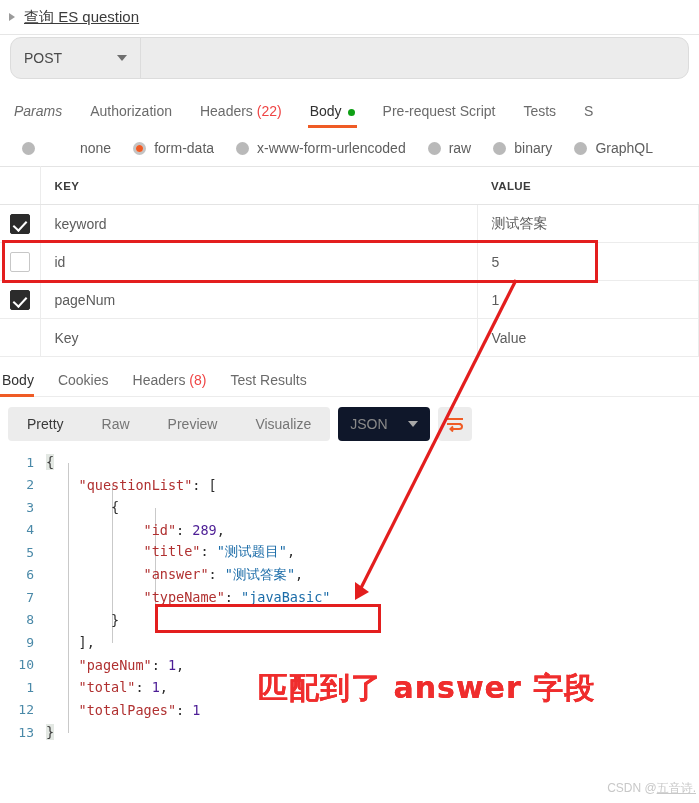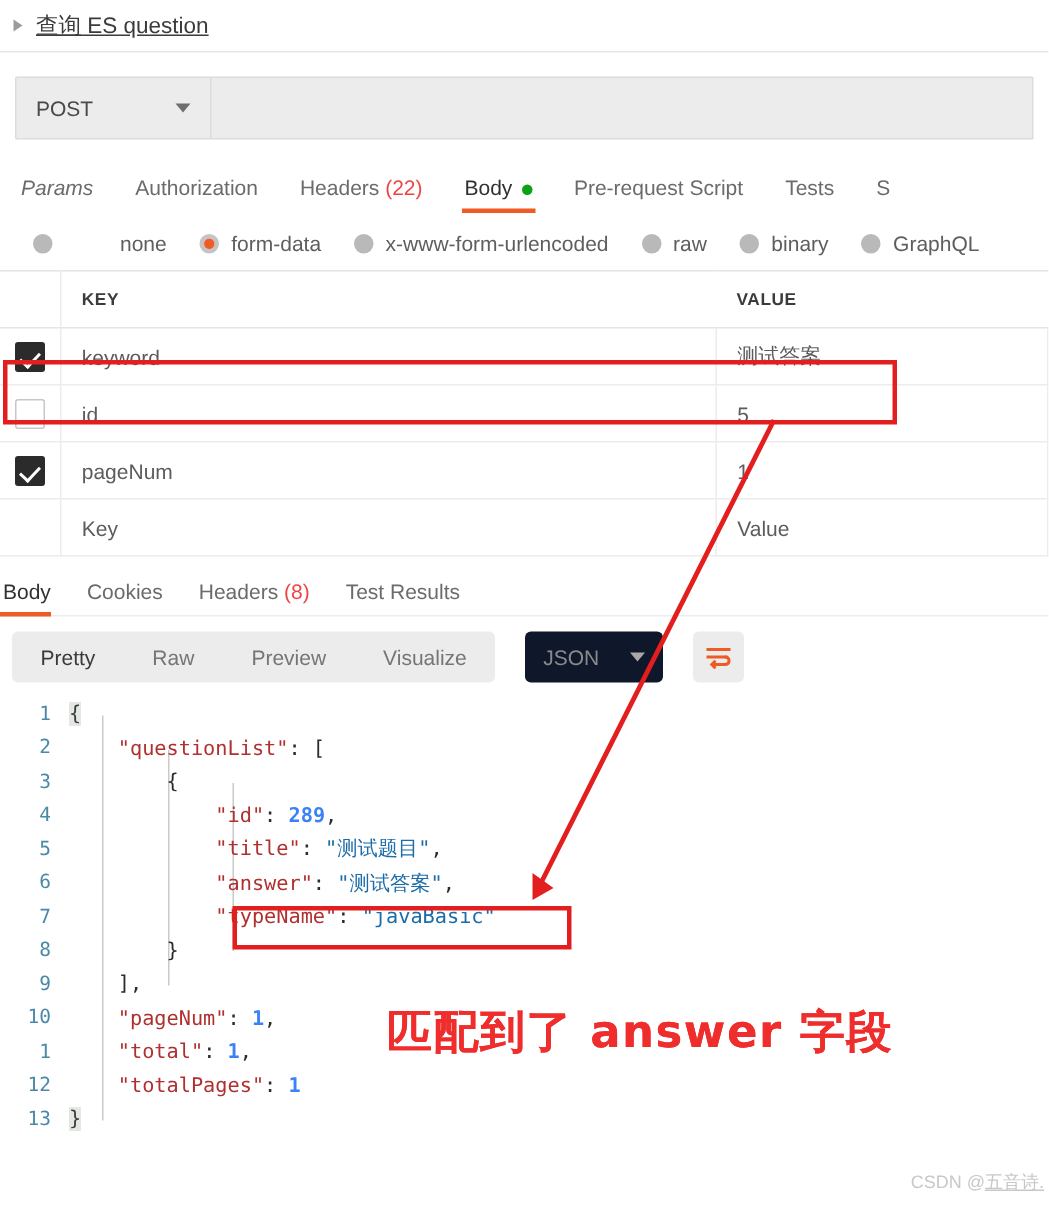--- a/index.html
+++ b/index.html
@@ -21,22 +21,22 @@
   .caret{
     width:0;height:0;border-left:6px solid #9b9b9b;
     border-top:4.5px solid transparent;border-bottom:4.5px solid transparent;
     margin-right:9px;
   }
   .req-title{ font-size:15px; color:#3b3b3b;text-decoration:underline; }
   .req-title .u{ text-decoration:underline; }
 
   
   .url-row{
-    margin:16px 10px 0 10px; height:42px; display:flex;
-    border:1px solid #dcdcdc; background:#ececec; border-radius:1px;gap:45px;
+    margin:2px 10px 0 10px; height:42px; display:flex;
+    border:1px solid #dcdcdc; background:#ececec; border-radius:11px;gap:45px;
   }
   .method{
     width:130px; display:flex; align-items:center; justify-content:space-between;
     padding:0 13px; font-size:14px; color:#4a4a4a;
     border-right:1px solid #dcdcdc;
   }
   .method .arrow{
     width:0;height:0;border-left:5px solid transparent;border-right:5px solid transparent;
     border-top:6px solid #6e6e6e;
   }
@@ -122,21 +122,21 @@
   .resp-tab{
     font-size:14px; color:#6b6b6b; padding:0 12px 8px 12px; position:relative; white-space:nowrap;
   }
   .resp-tab:first-child{ padding-left:2px; padding-right:12px;}
   .resp-tab.active{ color:#313131; }
   .resp-tab.active:after{
     content:""; position:absolute; left:0px; right:12px; bottom:-1px;
     height:3px; background:#ef5b25;
   }
 
-  .view-bar{ display:flex; align-items:flex-end; padding:10px 0 0 8px; gap:20px; }
+  .view-bar{ display:flex; align-items:flex-end; padding:10px 0 0 8px; gap:8px; }
   .seg{
     display:flex; background:#ececec; border-radius:4px; overflow:hidden; height:34px;
   }
   .seg span{
     display:flex;align-items:center; padding:0 19px; font-size:14px; color:#757575;
   }
   .seg span.active{ color:#3a3a3a; }
   .fmt{
     display:flex;align-items:center; justify-content:space-between;
     background:#0f172a; border-radius:4px; height:34px; width:92px; padding:0 12px;
@@ -156,21 +156,21 @@
     margin-top:10px; font-family:"DejaVu Sans Mono","Liberation Mono",monospace;
     font-size:13.5px; position:relative;
   }
   .code-line{ display:flex; height:22.5px; align-items:center; }
   .ln{
     width:46px; text-align:right; padding-right:12px; color:#4a89a8; font-size:13px;
     flex:0 0 auto; user-select:none;
   }
   .code-txt{ white-space:pre; position:relative; }
   .k{ color:#b03030; }
-  .num{ color:#3b82f6;font-weight:bold; }
+  .num{ color:#4c1d95; }
   .str{ color:#1b6ca8; }
   .pun{ color:#2b2b2b; }
   .brc{ background:#e3e8e3; }
   .guide{ position:absolute; width:1px; background:#c9c9c9; }
 
   
   .anno-rect{ position:absolute; border:3px solid #e31e1e; pointer-events:none; }
   .anno-svg{ position:absolute; left:0; top:0; width:699px; height:803px; pointer-events:none; }
   .anno-text{
     position:absolute; font-family:"DejaVu Sans","Liberation Sans",sans-serif;

